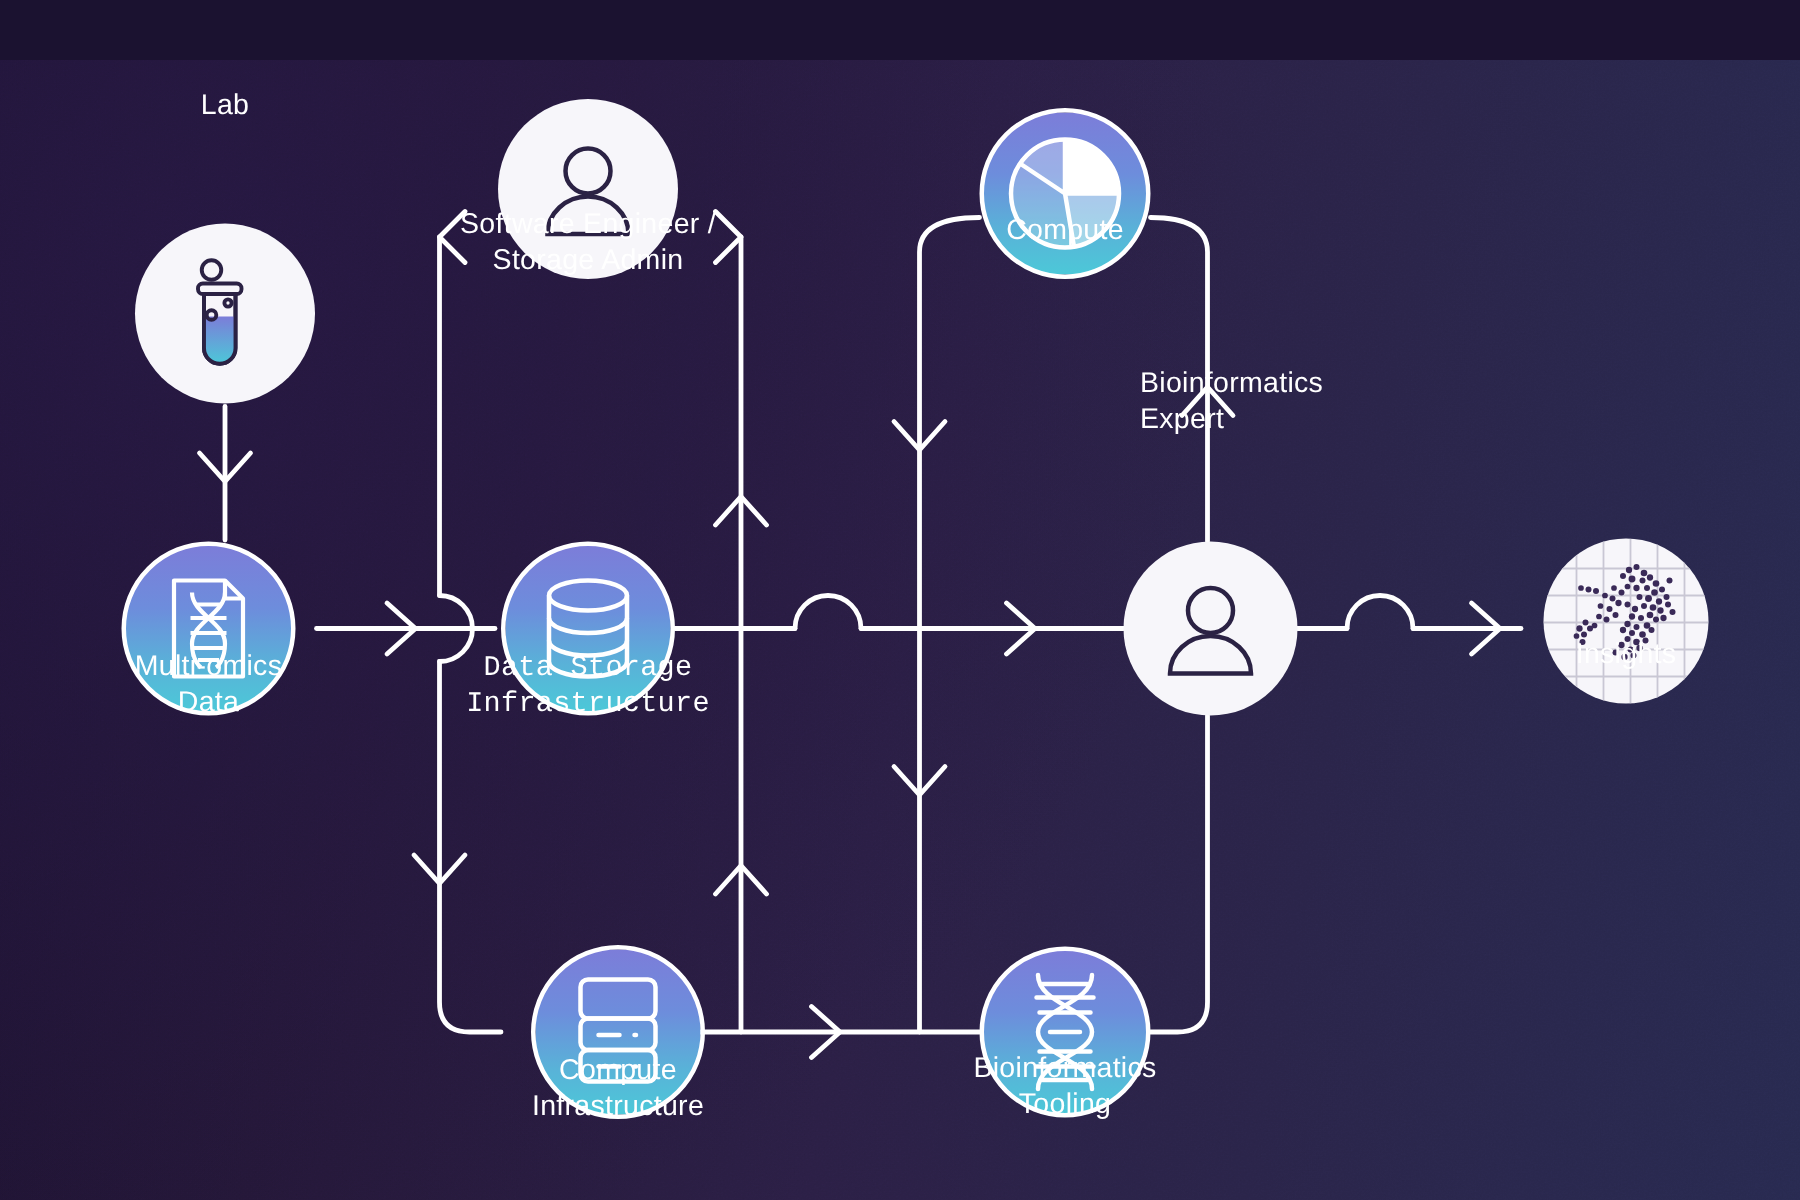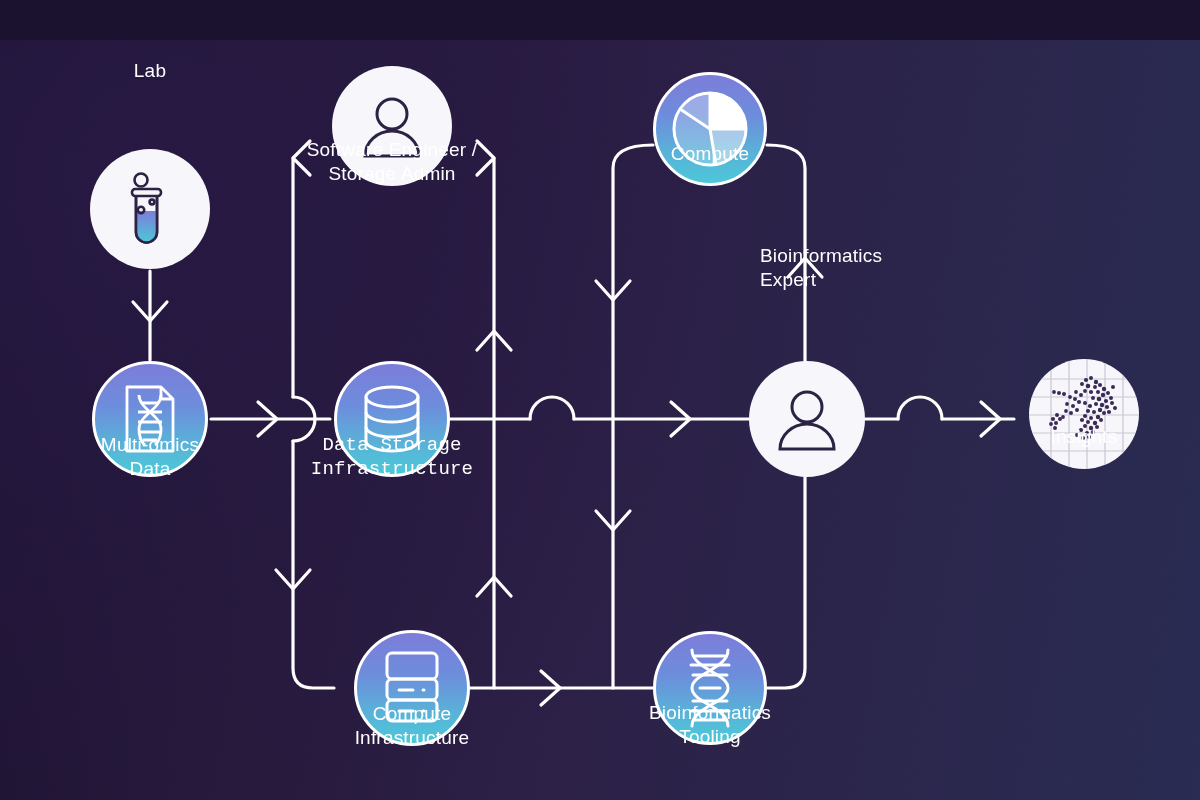--- a/index.html
+++ b/index.html
@@ -110,21 +110,21 @@
         <g fill="none" stroke="#2b2244" stroke-width="2.6">
           <path d="M17,25 L17,61 a10.5,10.5 0 0 0 21,0 L38,25"></path>
           <circle cx="22" cy="39" r="3.2"></circle>
           <circle cx="33" cy="31" r="2.4"></circle>
         </g>
       </svg>
     </div>
     <div class="label" style="top:-90px;">Lab</div>
   </div>
 
-  <div class="node" style="left:150px;top:379px;">
+  <div class="node" style="left:139px;top:379px;">
     <div class="circ grad" style="width:116px;height:116px;">
       <svg width="66" height="72" viewBox="0 0 66 72">
         <g fill="none" stroke="#ffffff" stroke-width="2.8" stroke-linejoin="round">
           <path d="M10,4 L44,4 L56,16 L56,68 L10,68 Z"></path>
           <path d="M44,4 L44,16 L56,16"></path>
           <path d="M22,12 C22,26 44,32 44,46 C44,58 38,62 38,62"></path>
           <path d="M44,12 C44,26 22,32 22,46 C22,58 28,62 28,62"></path>
           <path d="M24,20 L42,20 M21,29 L45,29 M21,39 L45,39 M22,49 L44,49 M26,57 L40,57"></path>
         </g>
       </svg>

